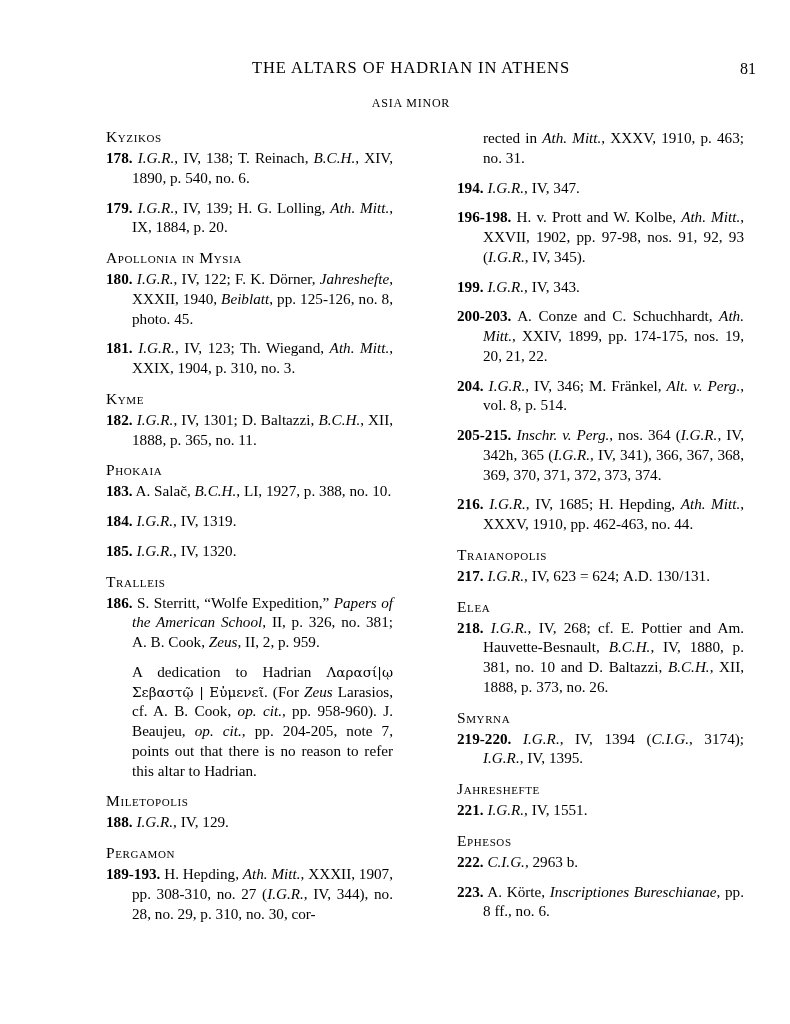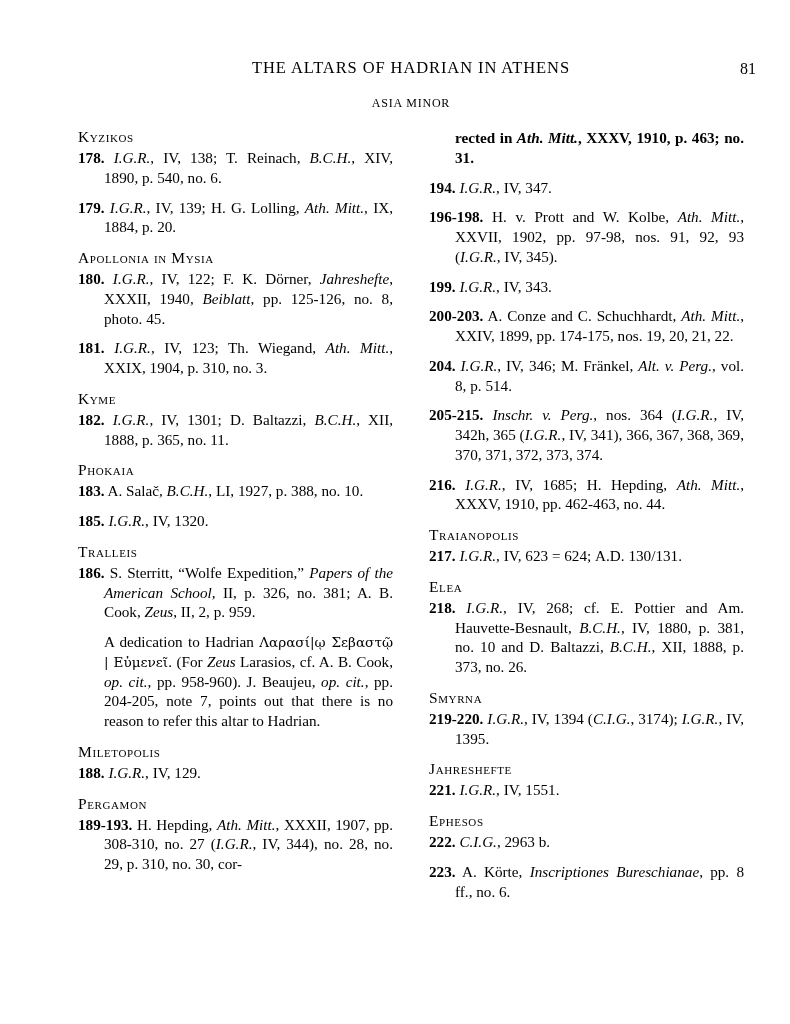--- a/index.html
+++ b/index.html
@@ -50,20 +50,21 @@
   .columns {
     position: absolute;
     left: 62px;
     top: 128px;
     width: 666px;
     display: flex;
     gap: 36px;
   }
   .col {
     width: 315px;
+    margin-left: 28px;
   }
   .subhead {
     font-variant: small-caps;
     font-size: 15.5px;
     letter-spacing: 0.6px;
     margin: 12px 0 2px 0;
   }
   .col > .subhead:first-child { margin-top: 0; }
   .entry {
     font-size: 15.2px;
@@ -100,31 +101,32 @@
         <div class="subhead">Kyzikos</div>
         <p class="entry"><span class="num">178.</span> <span><span class="it">I.G.R.</span>, IV, 138; T. Reinach, <span class="it">B.C.H.</span>, XIV, 1890, p. 540, no. 6.</span></p>
         <p class="entry"><span class="num">179.</span> <span><span class="it">I.G.R.</span>, IV, 139; H. G. Lolling, <span class="it">Ath. Mitt.</span>, IX, 1884, p. 20.</span></p>
         <div class="subhead">Apollonia in Mysia</div>
         <p class="entry"><span class="num">180.</span> <span><span class="it">I.G.R.</span>, IV, 122; F. K. Dörner, <span class="it">Jahreshefte</span>, XXXII, 1940, <span class="it">Beiblatt</span>, pp. 125-126, no. 8, photo. 45.</span></p>
         <p class="entry"><span class="num">181.</span> <span><span class="it">I.G.R.</span>, IV, 123; Th. Wiegand, <span class="it">Ath. Mitt.</span>, XXIX, 1904, p. 310, no. 3.</span></p>
         <div class="subhead">Kyme</div>
         <p class="entry"><span class="num">182.</span> <span><span class="it">I.G.R.</span>, IV, 1301; D. Baltazzi, <span class="it">B.C.H.</span>, XII, 1888, p. 365, no. 11.</span></p>
         <div class="subhead">Phokaia</div>
         <p class="entry"><span class="num">183.</span> <span>A. Salač, <span class="it">B.C.H.</span>, LI, 1927, p. 388, no. 10.</span></p>
+        <p class="entry"><span class="num">184.</span> <span><span class="it">I.G.R.</span>, IV, 1319.</span></p>
         <p class="entry"><span class="num">185.</span> <span><span class="it">I.G.R.</span>, IV, 1320.</span></p>
         <div class="subhead">Tralleis</div>
         <p class="entry"><span class="num">186.</span> <span>S. Sterritt, “Wolfe Expedition,” <span class="it">Papers of the American School</span>, II, p. 326, no. 381; A. B. Cook, <span class="it">Zeus</span>, II, 2, p. 959.</span></p>
         <p class="note">A dedication to Hadrian <span class="gr">Λαρασί|ῳ Σεβαστῷ | Εὐμενεῖ</span>. (For <span class="it">Zeus</span> Larasios, cf. A. B. Cook, <span class="it">op. cit.</span>, pp. 958-960). J. Beaujeu, <span class="it">op. cit.</span>, pp. 204-205, note 7, points out that there is no reason to refer this altar to Hadrian.</p>
         <div class="subhead">Miletopolis</div>
         <p class="entry"><span class="num">188.</span> <span><span class="it">I.G.R.</span>, IV, 129.</span></p>
         <div class="subhead">Pergamon</div>
         <p class="entry"><span class="num">189-193.</span> <span>H. Hepding, <span class="it">Ath. Mitt.</span>, XXXII, 1907, pp. 308-310, no. 27 (<span class="it">I.G.R.</span>, IV, 344), no. 28, no. 29, p. 310, no. 30, cor-</span></p>
       </div>
     <div class="col" id="col-right">
-        <p class="entry" style="text-indent: 0px; font-weight: bold;">rected in <span class="it">Ath. Mitt.</span>, XXXV, 1910, p. 463; no. 31.</p>
+        <p class="entry" style="text-indent: 0px;">rected in <span class="it">Ath. Mitt.</span>, XXXV, 1910, p. 463; no. 31.</p>
         <p class="entry"><span class="num">194.</span> <span><span class="it">I.G.R.</span>, IV, 347.</span></p>
         <p class="entry"><span class="num">196-198.</span> <span>H. v. Prott and W. Kolbe, <span class="it">Ath. Mitt.</span>, XXVII, 1902, pp. 97-98, nos. 91, 92, 93 (<span class="it">I.G.R.</span>, IV, 345).</span></p>
         <p class="entry"><span class="num">199.</span> <span><span class="it">I.G.R.</span>, IV, 343.</span></p>
         <p class="entry"><span class="num">200-203.</span> <span>A. Conze and C. Schuchhardt, <span class="it">Ath. Mitt.</span>, XXIV, 1899, pp. 174-175, nos. 19, 20, 21, 22.</span></p>
         <p class="entry"><span class="num">204.</span> <span><span class="it">I.G.R.</span>, IV, 346; M. Fränkel, <span class="it">Alt. v. Perg.</span>, vol. 8, p. 514.</span></p>
         <p class="entry"><span class="num">205-215.</span> <span><span class="it">Inschr. v. Perg.</span>, nos. 364 (<span class="it">I.G.R.</span>, IV, 342h, 365 (<span class="it">I.G.R.</span>, IV, 341), 366, 367, 368, 369, 370, 371, 372, 373, 374.</span></p>
         <p class="entry"><span class="num">216.</span> <span><span class="it">I.G.R.</span>, IV, 1685; H. Hepding, <span class="it">Ath. Mitt.</span>, XXXV, 1910, pp. 462-463, no. 44.</span></p>
         <div class="subhead">Traianopolis</div>
         <p class="entry"><span class="num">217.</span> <span><span class="it">I.G.R.</span>, IV, 623 = 624; <span class="sc">A.D.</span> 130/131.</span></p>
         <div class="subhead">Elea</div>

